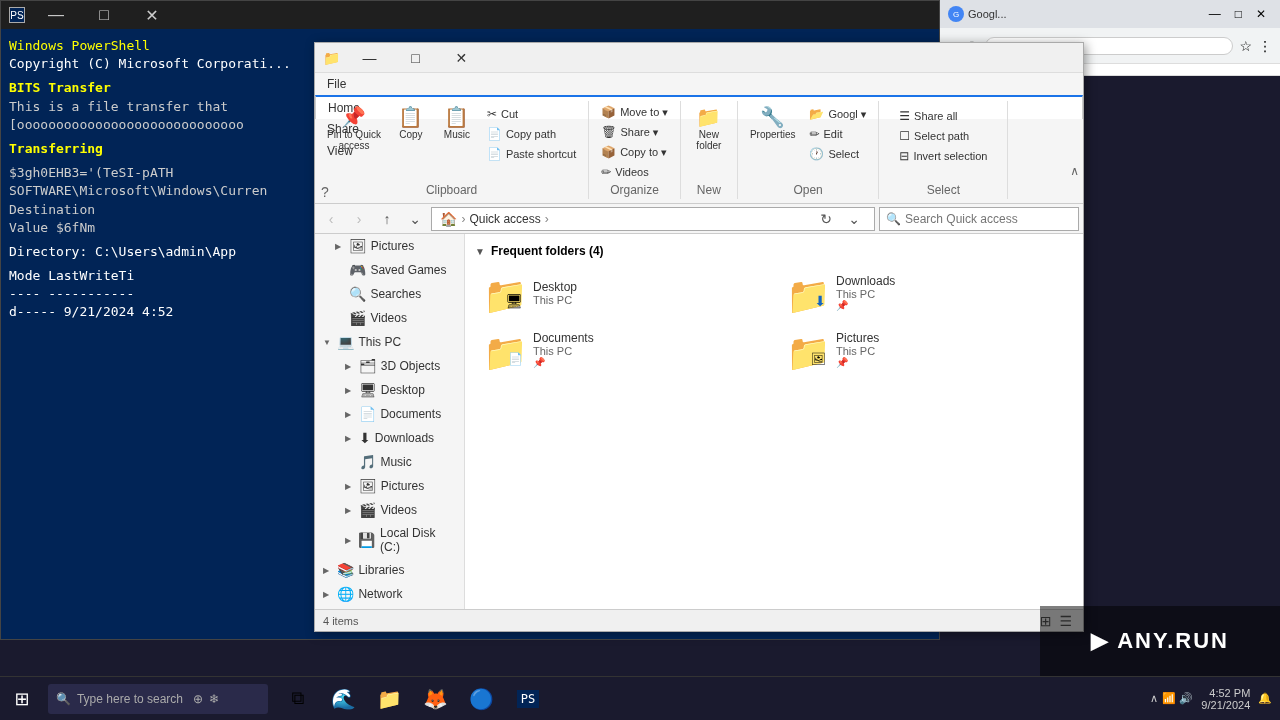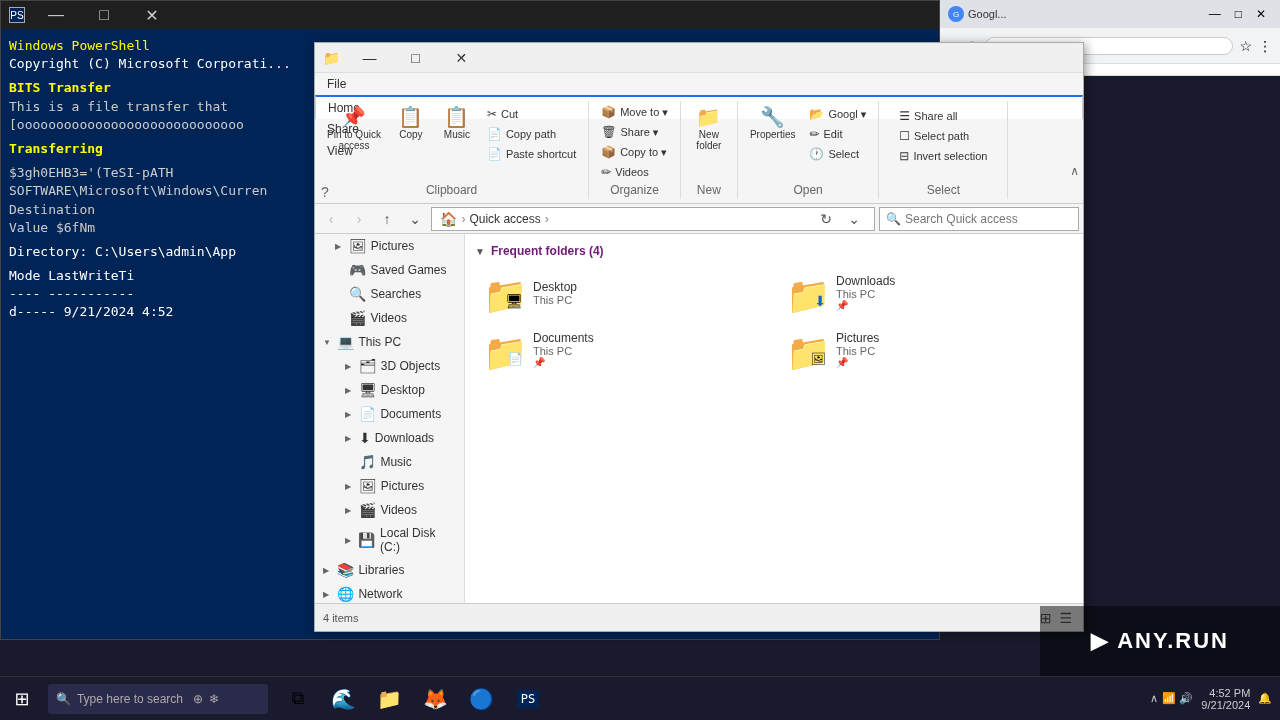--- a/index.html
+++ b/index.html
@@ -232,21 +232,21 @@
       flex: 1;
       padding: 10px;
       overflow-y: auto;
       background: #fff;
     }
     .section-header {
       display: flex; align-items: center;
       margin-bottom: 10px; gap: 6px;
     }
     .section-chevron { font-size: 10px; color: #555; cursor: pointer; }
-    .section-title { font-size: 12px; color: #701a75; font-weight: 600; }
+    .section-title { font-size: 12px; color: #000000; font-weight: 600; }
     .folder-grid {
       display: grid;
       grid-template-columns: repeat(2, 1fr);
       gap: 8px;
       margin-bottom: 16px;
     }
     .folder-item {
       display: flex; align-items: center;
       gap: 10px; padding: 6px 8px;
       cursor: pointer; border-radius: 2px;
@@ -256,21 +256,21 @@
     .folder-name { font-size: 12px; color: #333; font-weight: 500; }
     .folder-path { font-size: 11px; color: #666; }
     .folder-pin { font-size: 10px; color: #888; }
 
     
     .status-bar {
       display: flex; align-items: center;
       background: #f0f0f0;
       border-top: 1px solid #ccc;
       padding: 1px 8px;
-      height: 28px;
+      height: 22px;
       justify-content: space-between;
     }
     .status-text { font-size: 11px; color: #555; }
     .status-view-btns { display: flex; gap: 2px; }
     .status-view-btn { font-size: 14px; color: #555; cursor: pointer; padding: 1px 3px; }
 
     
     .sidebar::-webkit-scrollbar { width: 6px; }
     .sidebar::-webkit-scrollbar-thumb { background: #bbb; }
 

